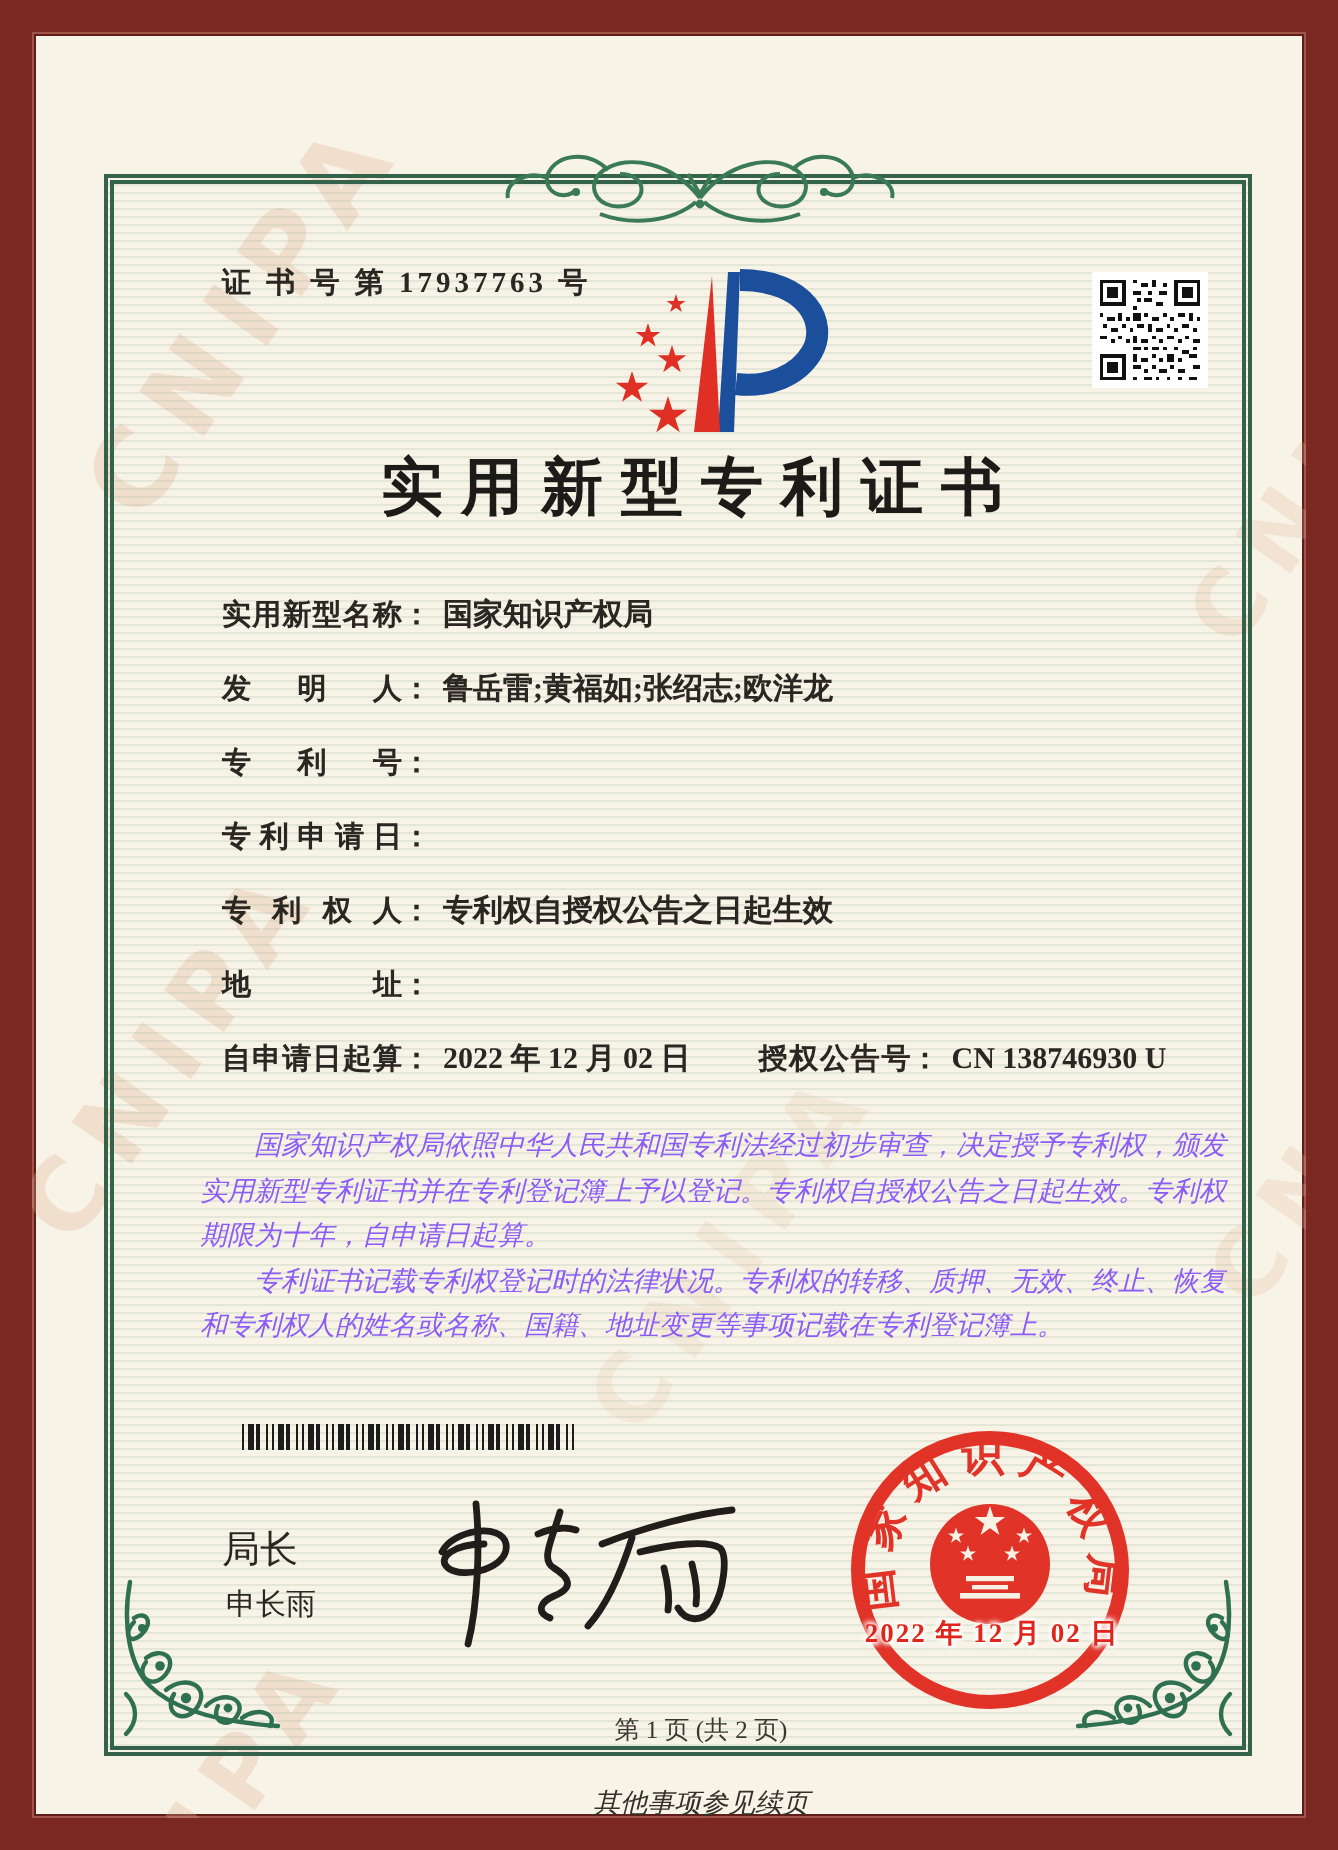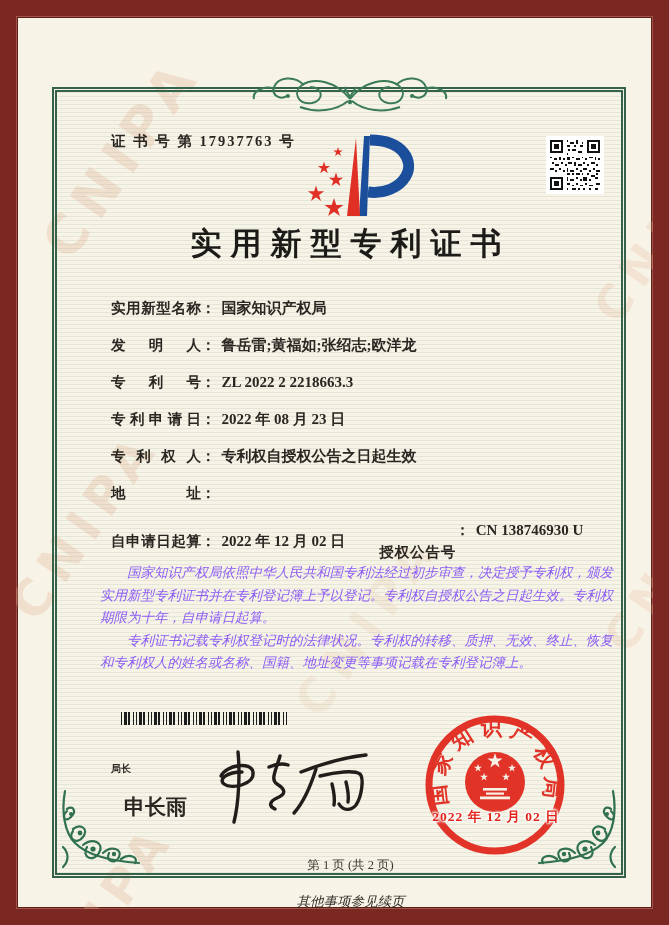--- a/index.html
+++ b/index.html
@@ -37,27 +37,27 @@
   .logo{left:276px;top:112px;}
   .title{left:0;top:207px;width:669px;text-align:center;font-size:31px;font-weight:bold;
          letter-spacing:9px;color:#1d1b18;}
   .fields{left:95px;top:282px;width:478px;font-size:15px;font-weight:600;}
   .frow{display:flex;align-items:center;margin-bottom:16px;line-height:21px;font-family:Liberation Serif, serif;}
   .flabel{display:inline-block;width:90px;font-size:14.5px;text-align:justify;text-align-last:justify;flex:0 0 auto;}
   .fcolon{flex:0 0 auto;margin-right:6px;font-size:14.5px;}
   .fvalue{flex:1 1 auto;max-width:360px;}
   .grant-row{display:flex;margin-bottom:0;}
   .grant-pair2{margin-left:34px;display:flex;}
-  .grant-pair2 .flabel{width:76px;margin-top:22px;}
+  .grant-pair2 .flabel{width:76px;}
   .bodytext{left:84px;top:546px;width:516px;font-size:13.5px;line-height:22.5px;color:#8b5cf6;}
   .bodytext p{margin:0;text-indent:2em;font-style:italic;}
   .barcode{left:105px;top:696px;width:166px;height:13px;
     background:repeating-linear-gradient(90deg,#1c1c1c 0 1px,transparent 1px 3px,#1c1c1c 3px 6px,transparent 6px 7px,#1c1c1c 7px 9px,transparent 9px 12px,#1c1c1c 12px 13px,transparent 13px 15px);}
-  .sig-title{left:95px;top:746px;font-size:10px;font-weight:bold;font-family:"Liberation Sans","DejaVu Sans",sans-serif;}
-  .sig-name{left:108px;top:777px;font-size:21px;font-weight:bold;font-family:"Liberation Sans","DejaVu Sans",sans-serif;}
+  .sig-title{left:95px;top:746px;font-size:19px;font-weight:normal;font-family:"Liberation Sans","DejaVu Sans",sans-serif;}
+  .sig-name{left:97px;top:777px;font-size:15px;font-weight:normal;font-family:"Liberation Sans","DejaVu Sans",sans-serif;}
   .sig-draw{left:190px;top:716px;}
   .seal{left:398px;top:688px;width:162px;height:162px;z-index:5;}
   .seal-date{left:402px;top:792px;width:156px;text-align:center;z-index:6;
     font-size:13.5px;font-weight:bold;color:#e0251a;letter-spacing:1px;
     text-shadow:0 0 2px #fff,0 0 3px #fff,0 0 4px #fff,1px 1px 2px #fff,-1px -1px 2px #fff;}
   .pageno{left:0;top:841px;width:669px;text-align:center;font-size:12.5px;color:#3a372f;}
   .footer-note{left:0;top:877px;width:669px;text-align:center;font-size:13.5px;font-style:italic;color:#33302a;z-index:4;}
 </style>
 </head>
 <body>
@@ -173,26 +173,24 @@
       <span class="fvalue">国家知识产权局</span>
     </div>
     <div class="frow">
       <span class="flabel">发明人</span>
         <span class="fcolon">：</span>
       <span class="fvalue">鲁岳雷;黄福如;张绍志;欧洋龙</span>
     </div>
     <div class="frow">
       <span class="flabel">专利号</span>
         <span class="fcolon">：</span>
-      <span class="fvalue">ZL 2022 2 2218663.3</span>
     </div>
     <div class="frow">
       <span class="flabel">专利申请日</span>
         <span class="fcolon">：</span>
-      <span class="fvalue">2022 年 08 月 23 日</span>
     </div>
     <div class="frow">
       <span class="flabel">专利权人</span>
         <span class="fcolon">：</span>
       <span class="fvalue">专利权自授权公告之日起生效</span>
     </div>
     <div class="frow">
       <span class="flabel">地址</span>
         <span class="fcolon">：</span>
     </div>

